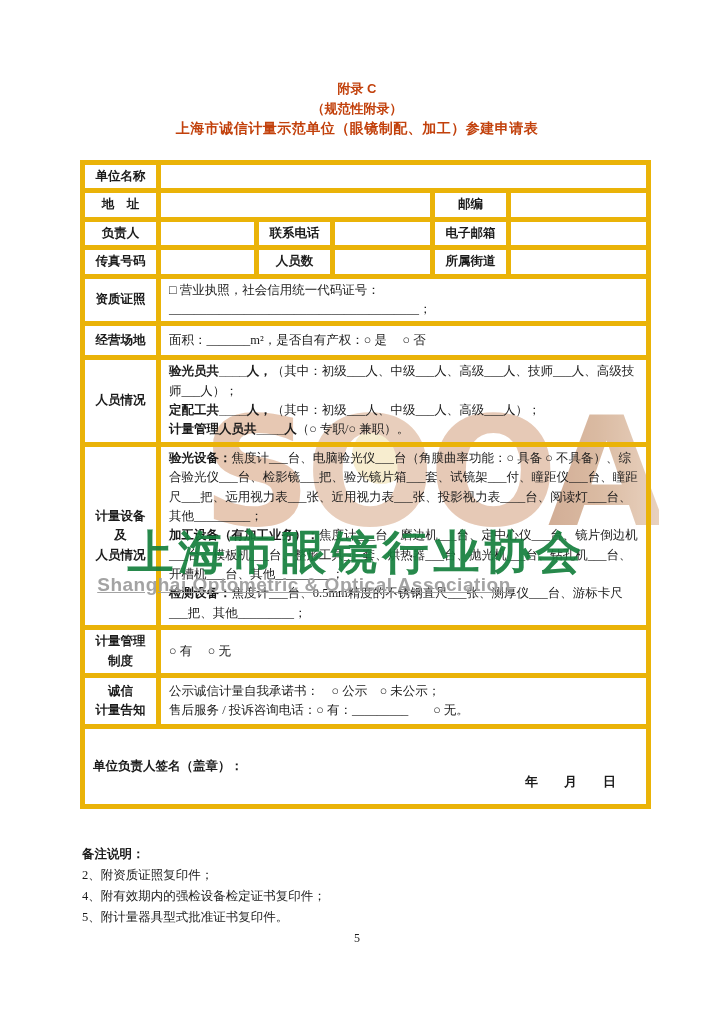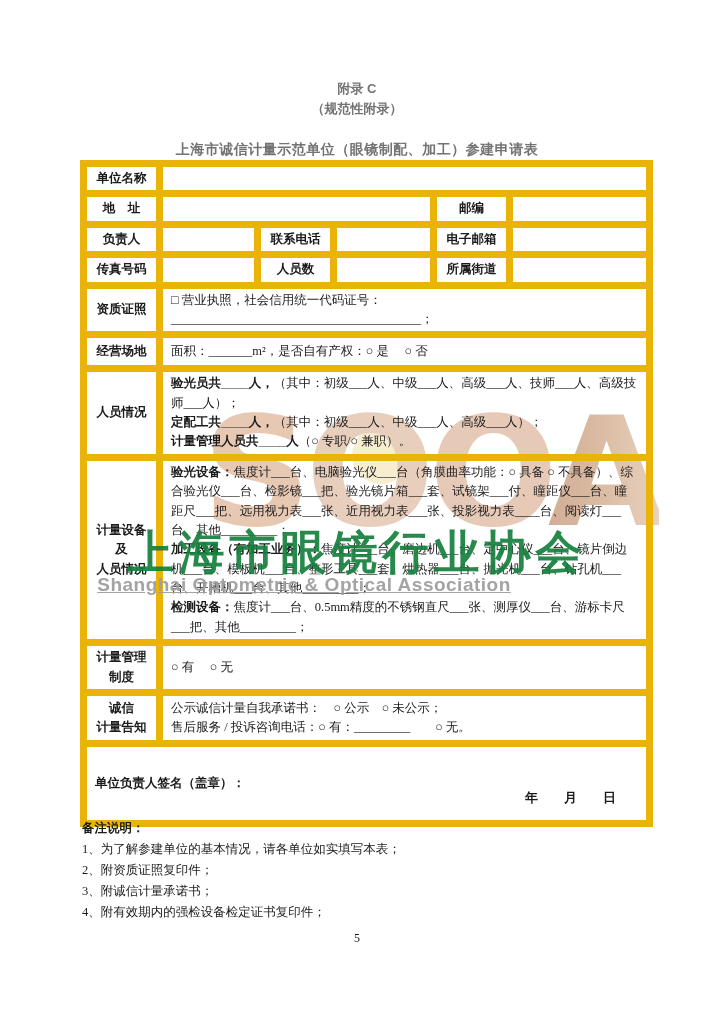--- a/index.html
+++ b/index.html
@@ -1,24 +1,24 @@
 <!DOCTYPE html>
 <html><head>
 <meta charset="utf-8">
 <style>
   html,body{margin:0;padding:0;background:#ffffff;}
   .page{
     position:relative; width:714px; height:1010px; background:#ffffff;
     font-family:"Liberation Serif","DejaVu Serif",serif; color:#1b1b1b; overflow:hidden;
   }
   .title{position:absolute;left:0;width:714px;text-align:center;
-    font-family:"Liberation Sans","DejaVu Sans",sans-serif;font-weight:bold;color:#737373;}
+    font-family:"Liberation Sans","DejaVu Sans",sans-serif;font-weight:bold;color:#c2410c;}
   .t1{top:80px;font-size:13px;}
   .t2{top:100px;font-size:13px;}
-  .t3{top:120px;font-size:14px;letter-spacing:.5px;margin-top:21px;}
+  .t3{top:120px;font-size:14px;letter-spacing:.5px;}
 
   
   .wm-logo{position:absolute;left:202px;top:400px;width:440px;height:150px;z-index:1;
     font-family:"DejaVu Sans","Liberation Sans",sans-serif;font-weight:900;
     font-size:152px;line-height:146px;letter-spacing:-6px;opacity:.58;white-space:nowrap;}
   .wm-circle{position:absolute;left:150px;top:26px;width:58px;height:58px;border-radius:50%;
     background:#eeda9e;opacity:.85;}
   .L{position:relative;}
   .L.l1{color:#d6a17e;}
   .L.l2{color:#d9ac8c;}
@@ -30,37 +30,37 @@
   .wm-gray{position:absolute;left:0;top:0;width:714px;z-index:6;pointer-events:none;}
   .wm-cn{position:absolute;left:74px;top:522px;width:566px;text-align:center;
     font-family:"Liberation Sans","DejaVu Sans",sans-serif;font-weight:bold;
     font-size:46px;letter-spacing:5px;color:#15803d;opacity:.92;white-space:nowrap;}
   .wm-en{position:absolute;left:0;top:574px;width:608px;text-align:center;
     font-family:"Liberation Sans","DejaVu Sans",sans-serif;font-weight:600;
     font-size:19px;letter-spacing:.5px;color:#9f9f9f;opacity:.95;white-space:nowrap;text-decoration:underline;}
 
   table.form{position:absolute;left:80px;top:160px;width:566px;z-index:3;
     border-collapse:collapse;table-layout:fixed;background:transparent;}
-  table.form td{border:7px solid #eab308;font-size:12.5px;padding:2px 8px;
+  table.form td{border:5px solid #eab308;font-size:12.5px;padding:2px 8px;
     vertical-align:middle;background:transparent;line-height:1.55;}
   td.lab{text-align:center;font-weight:bold;padding:2px 3px;white-space:pre-line;
     font-family:"Liberation Sans","DejaVu Sans",sans-serif;font-size:12.5px;}
   td.multi{vertical-align:middle;padding:4px 8px;margin-left:13px;}
   td.multi b{font-family:"Liberation Sans","DejaVu Sans",sans-serif;}
   tr.r1{height:27px;} tr.r2{height:27px;} tr.r3{height:28px;} tr.r4{height:28px;}
   tr.r5{height:28px;} tr.r6{height:34px;} tr.r7{height:34px;} tr.r8{height:77px;}
   tr.r9{height:178px;} tr.r10{height:40px;} tr.r11{height:51px;} tr.r12{height:80px;}
   td.sig{position:relative;vertical-align:top;padding-top:8px;font-weight:bold;
     font-family:"Liberation Sans","DejaVu Sans",sans-serif;margin-left:27px;}
   .sig-date{position:absolute;right:30px;bottom:12px;font-weight:bold;font-size:13px;
     font-family:"Liberation Sans","DejaVu Sans",sans-serif;}
 
   .notes{position:absolute;left:82px;top:818px;width:560px;z-index:3;font-size:12.5px;}
   .notes-title{font-weight:bold;font-family:Liberation Serif, serif;
-    line-height:21px;}
+    line-height:21px;margin-top:26px;}
   .note{line-height:21px;}
   .pageno{position:absolute;left:0;top:931px;width:714px;text-align:center;
     font-size:12px;z-index:3;}
 </style>
 </head>
 <body>
 
 <div class="page">
 
   <div class="title t1">附录 C</div>
@@ -154,20 +154,19 @@
   </tbody>
     </table>
 
   <div class="wm-gray">
     <div class="wm-cn">上海市眼镜行业协会</div>
     <div class="wm-en">Shanghai Optometric &amp; Optical Association</div>
   </div>
 
   <div class="notes">
     <div class="notes-title">备注说明：</div>
-    <div class="note">1、为了解参建单位的基本情况，请各单位如实填写本表；</div>
     <div class="note">2、附资质证照复印件；</div>
-    <div class="note">3、附诚信计量承诺书；</div>
     <div class="note">4、附有效期内的强检设备检定证书复印件；</div>
+    <div class="note">5、附计量器具型式批准证书复印件。</div>
   </div>
 
   <div class="pageno">5</div>
 </div>
 
 </body></html>

